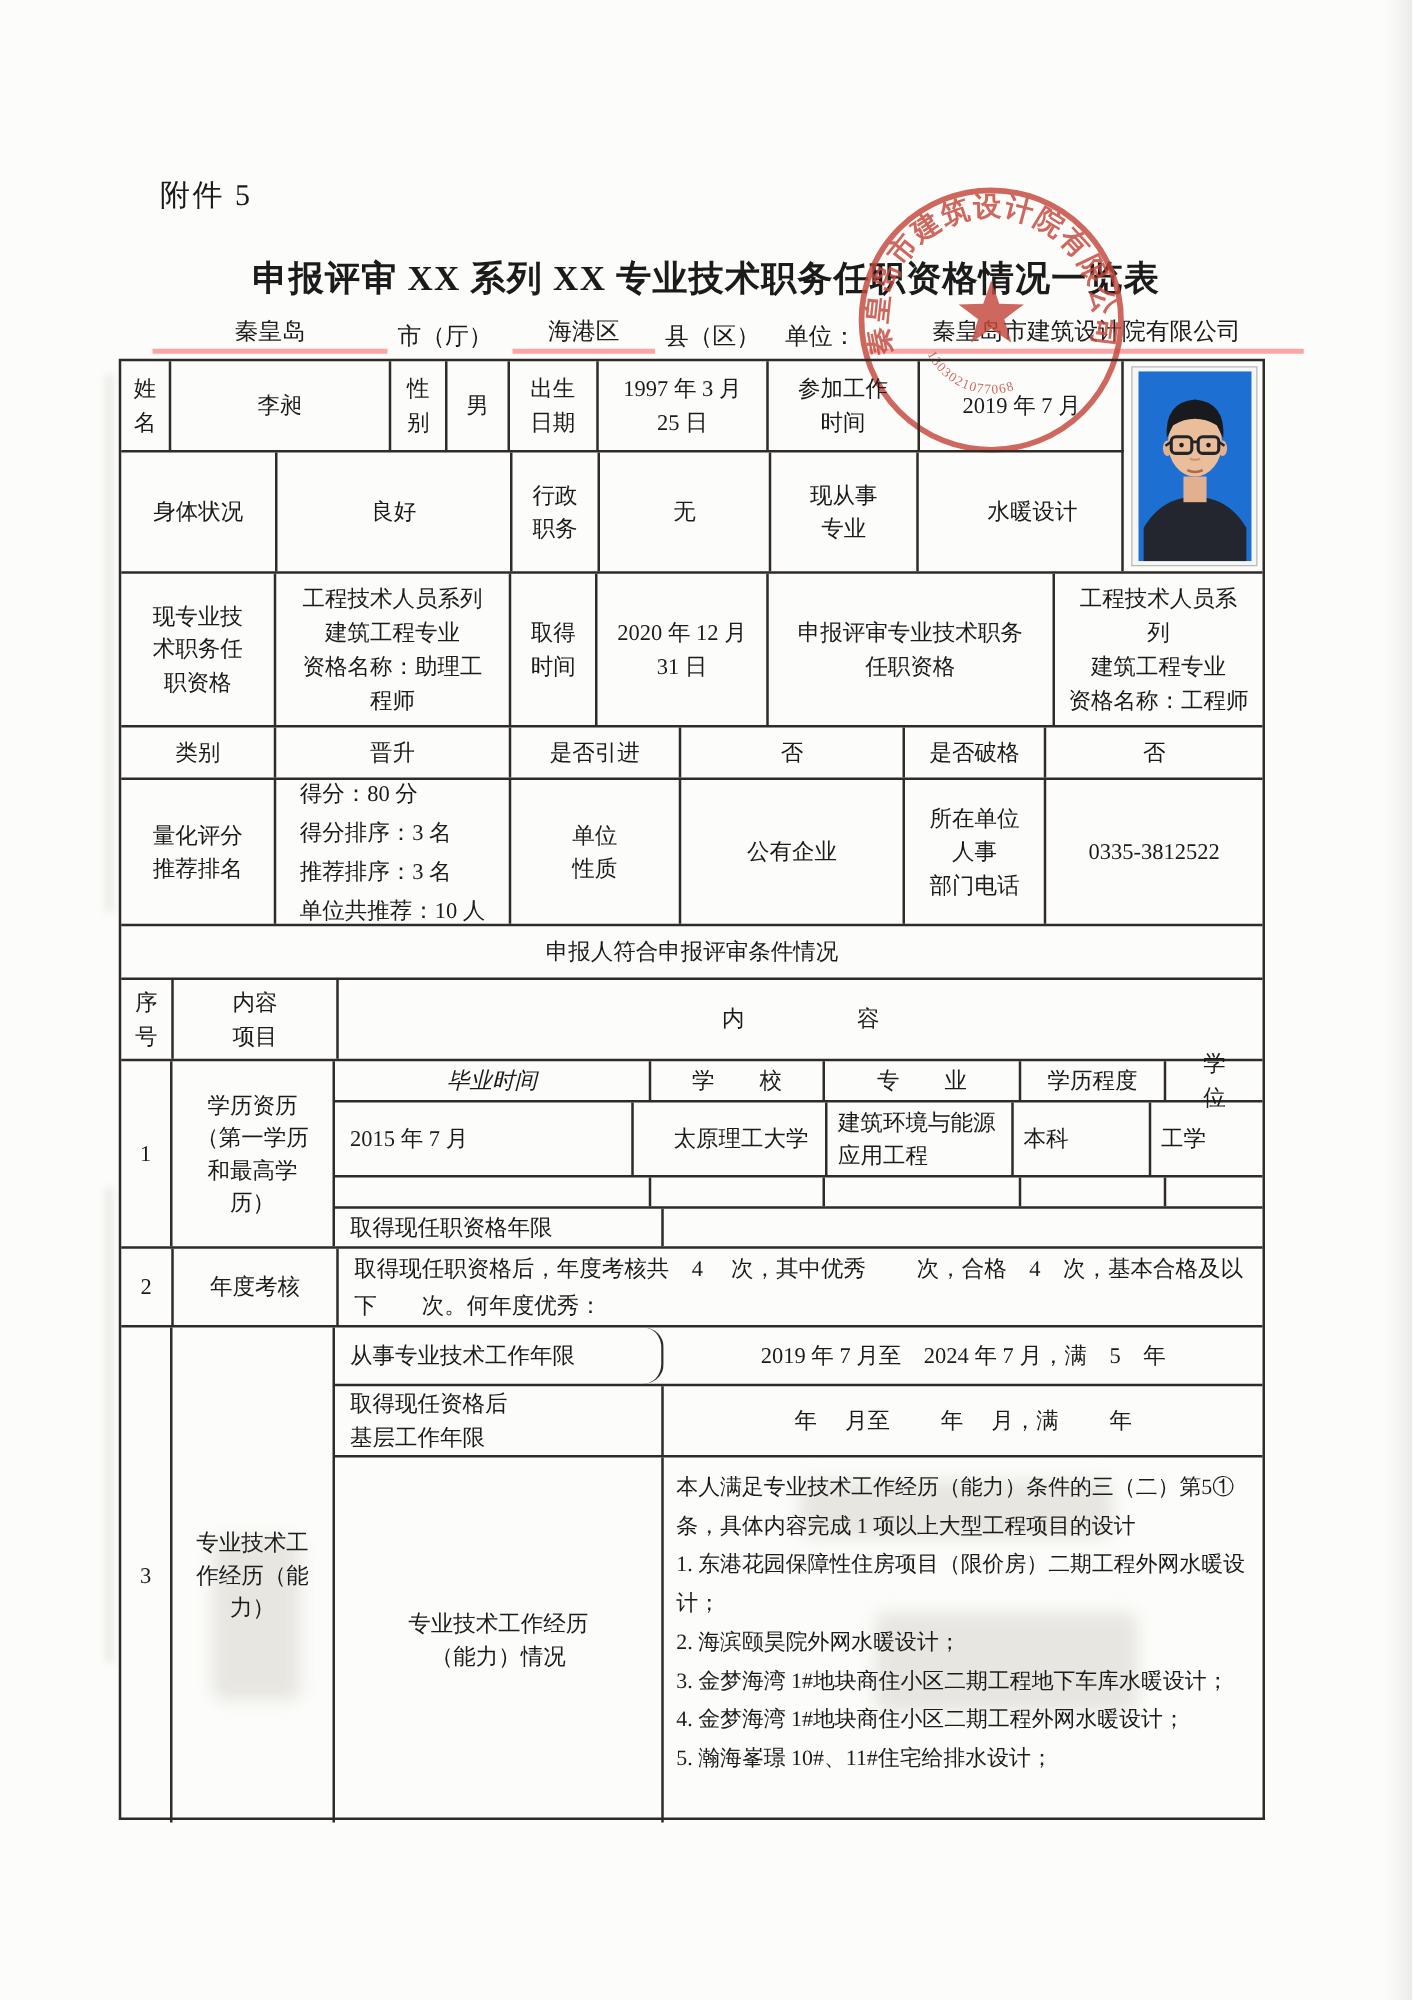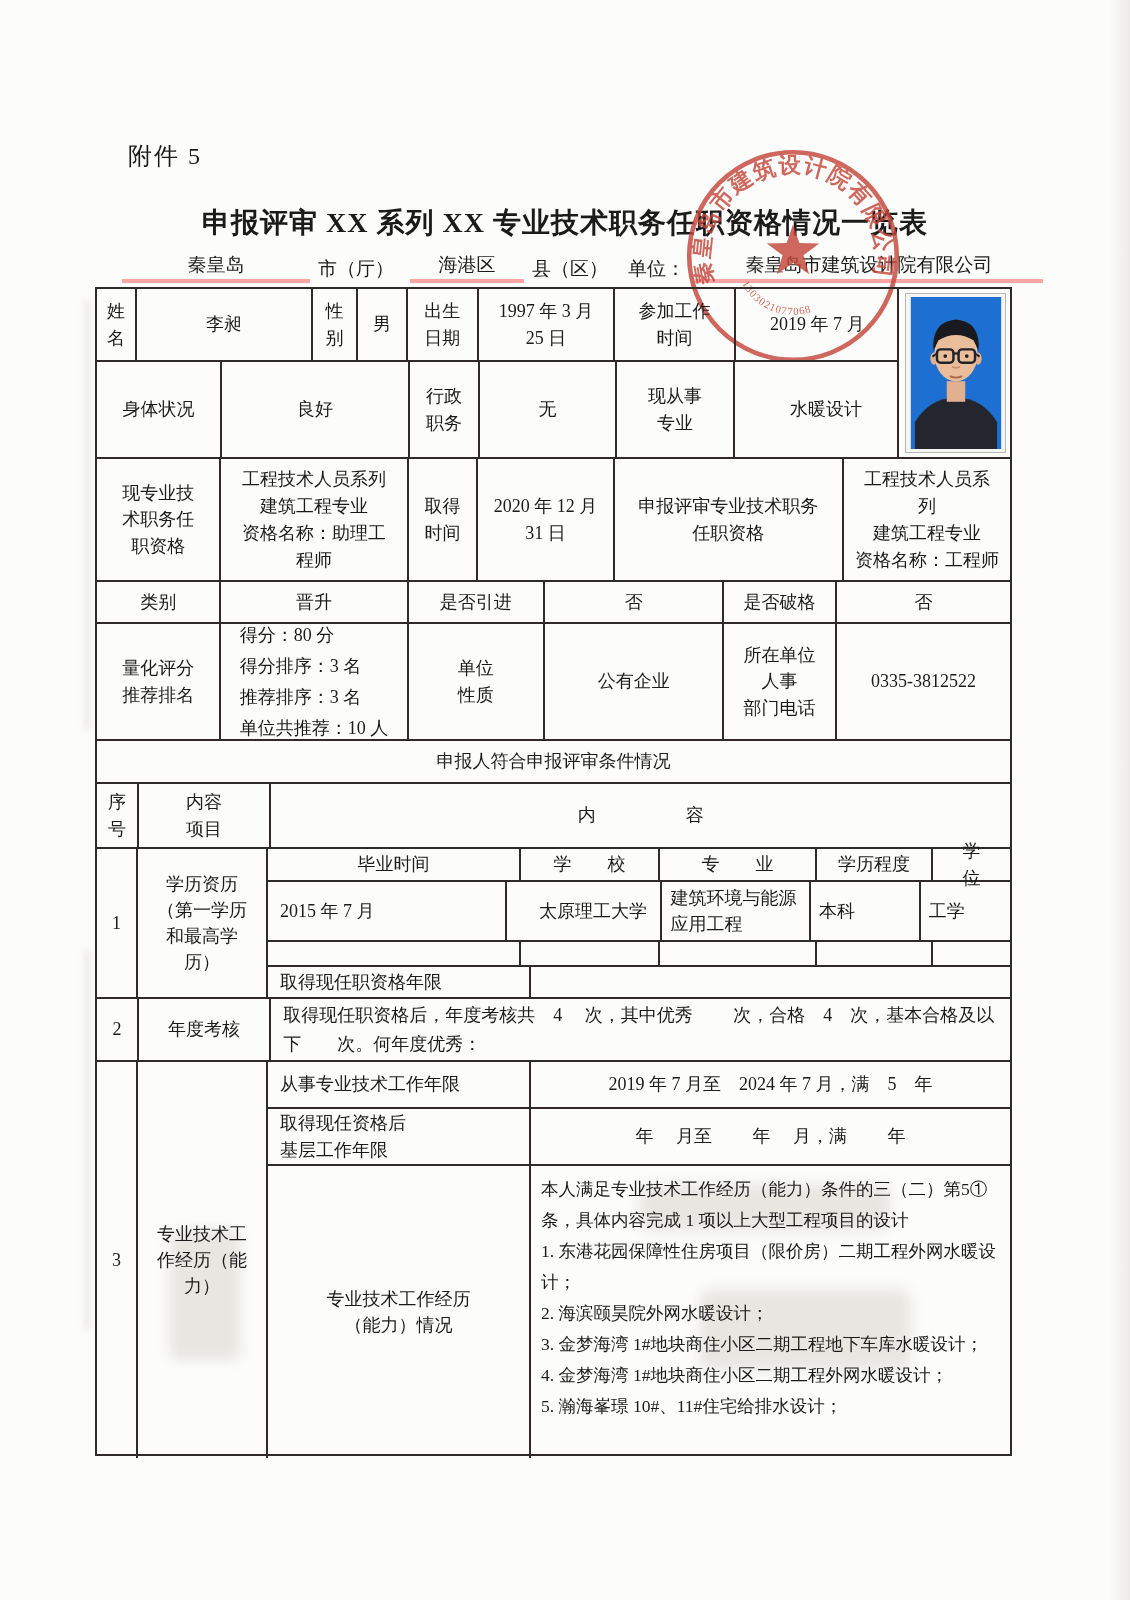--- a/index.html
+++ b/index.html
@@ -209,21 +209,21 @@
       <div class="c pre" style="width:133px;">内容
 项目</div>
       <div class="c nbr" style="width:742px;">内　　　　　容</div>
     </div>
 
     <div class="band" style="height:150px;">
       <div class="c" style="width:42px;">1</div>
       <div class="c" style="width:133px;padding:2px 10px;">学历资历（第一学历和最高学历）</div>
       <div class="stack" style="width:742px;">
         <div class="subrow" style="height:33px;">
-          <div class="c" style="width:253px;">毕业时间</div>
+          <div class="c" style="width:253px;font-style:italic;">毕业时间</div>
           <div class="c" style="width:139px;">学　　校</div>
           <div class="c" style="width:157px;">专　　业</div>
           <div class="c" style="width:116px;">学历程度</div>
           <div class="c nbr" style="width:77px;">学　　位</div>
         </div>
         <div class="subrow" style="height:60px;">
           <div class="c left" style="width:253px;padding-left:12px;">2015 年 7 月</div>
           <div class="c left" style="width:139px;padding-left:8px;margin-left:24px;">太原理工大学</div>
           <div class="c left" style="width:157px;padding-left:8px;">建筑环境与能源应用工程</div>
           <div class="c left" style="width:116px;padding-left:8px;">本科</div>
@@ -246,21 +246,21 @@
       <div class="c" style="width:42px;">2</div>
       <div class="c" style="width:133px;">年度考核</div>
       <div class="c nbr left" style="width:742px;padding:4px 12px;line-height:1.6;">取得现任职资格后，年度考核共　4　 次，其中优秀　　 次，合格　4　次，基本合格及以下　　次。何年度优秀：</div>
     </div>
 
     <div class="band nbb" style="height:396px;">
       <div class="c" style="width:42px;">3</div>
       <div class="c" style="width:133px;padding:2px 10px;">专业技术工作经历（能力）</div>
       <div class="stack" style="width:742px;">
         <div class="subrow" style="height:47px;">
-          <div class="c left" style="width:263px;padding-left:12px;">从事专业技术工作年限</div>
+          <div class="c left" style="width:263px;padding-left:12px;border-radius:16px;">从事专业技术工作年限</div>
           <div class="c nbr" style="width:479px;">2019 年 7 月至　2024 年 7 月，满　5　年</div>
         </div>
         <div class="subrow" style="height:57px;">
           <div class="c pre left" style="width:263px;padding-left:12px;">取得现任资格后
 基层工作年限</div>
           <div class="c nbr" style="width:479px;">年　 月至　　 年　 月，满　　 年</div>
         </div>
         <div class="subrow nbb" style="flex:1;">
           <div class="c pre" style="width:263px;">专业技术工作经历
 （能力）情况</div>

